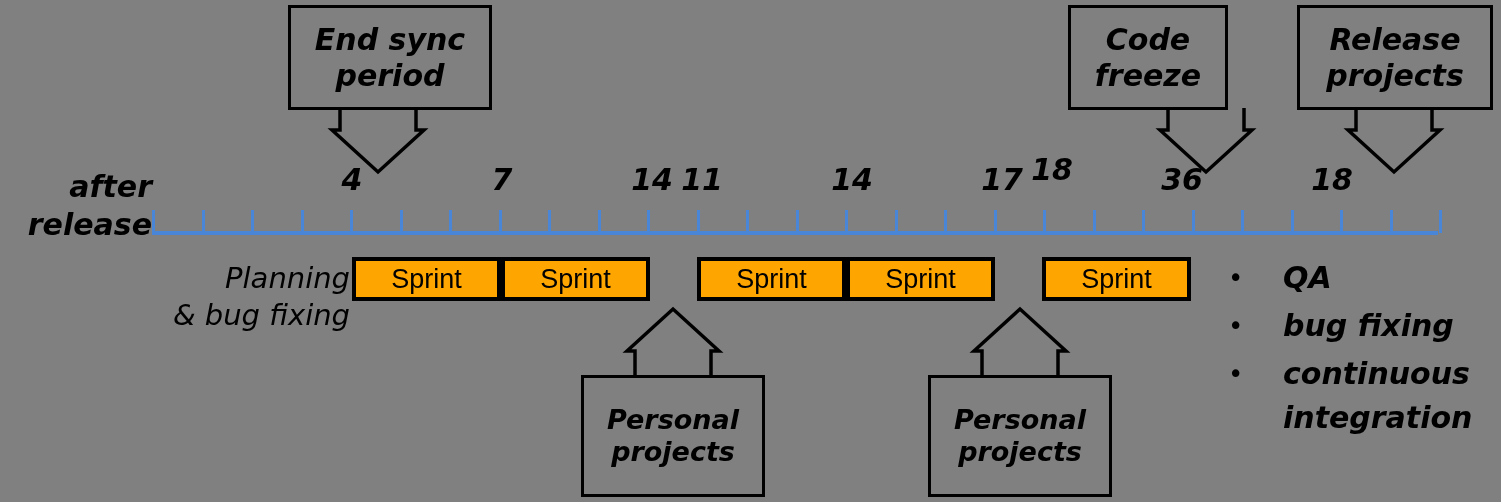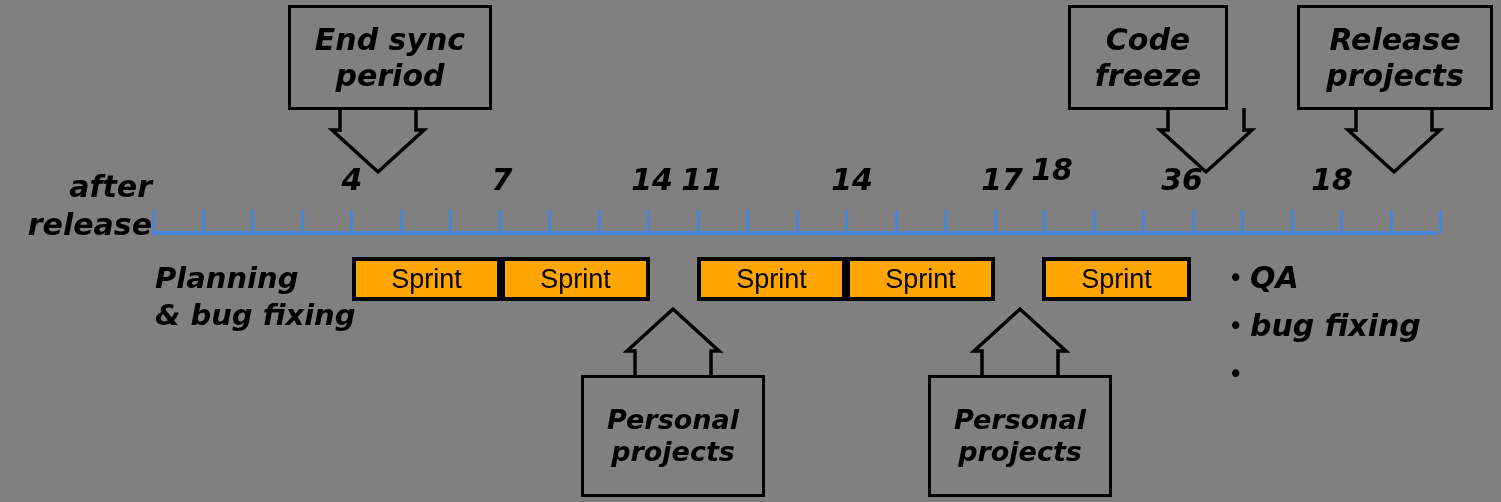--- a/index.html
+++ b/index.html
@@ -97,24 +97,24 @@
     text-align: right;
     line-height: 1.28;
     font-family: "DejaVu Sans", sans-serif;
   }
   #axis-caption .cline { display: block; white-space: nowrap; }
 
   
   #planning-caption {
     position: absolute;
     font-style: italic;
-    font-weight: bold;
+    font-weight: normal;
     font-size: 29px;
     color: #000000;
-    text-align: left;
+    text-align: right;
     line-height: 1.28;
     font-family: "DejaVu Sans", sans-serif;
   }
   #planning-caption .cline { display: block; white-space: nowrap; }
 
   
   .sprint-box {
     position: absolute;
     box-sizing: border-box;
     background: #FFA500;
@@ -147,20 +147,21 @@
     color: #000;
     text-align: left;
   }
   .bullet-text {
     font-style: italic;
     font-weight: bold;
     font-size: 30px;
     line-height: 44px;
     color: #000000;
     white-space: nowrap;
+    margin-left: 33px;
   }
   .bullet-text .cline { display: block; }
 </style>
 </head>
 <body>
 
 <div id="canvas">
 
   <div class="callout-box" style="left:288px; top:5px; width:204px; height:105px;">
     <span class="cline">End sync</span>
@@ -269,16 +270,20 @@
       </span>
     </div>
     <div class="bullet-row">
       <span class="bullet-dot">•</span>
       <span class="bullet-text">
         <span class="cline">bug fixing</span>
       </span>
     </div>
     <div class="bullet-row">
       <span class="bullet-dot">•</span>
+      <span class="bullet-text">
+        <span class="cline">continuous</span>
+        <span class="cline">integration</span>
+      </span>
     </div>
   </div>
 
 </div>
 
 </body></html>

